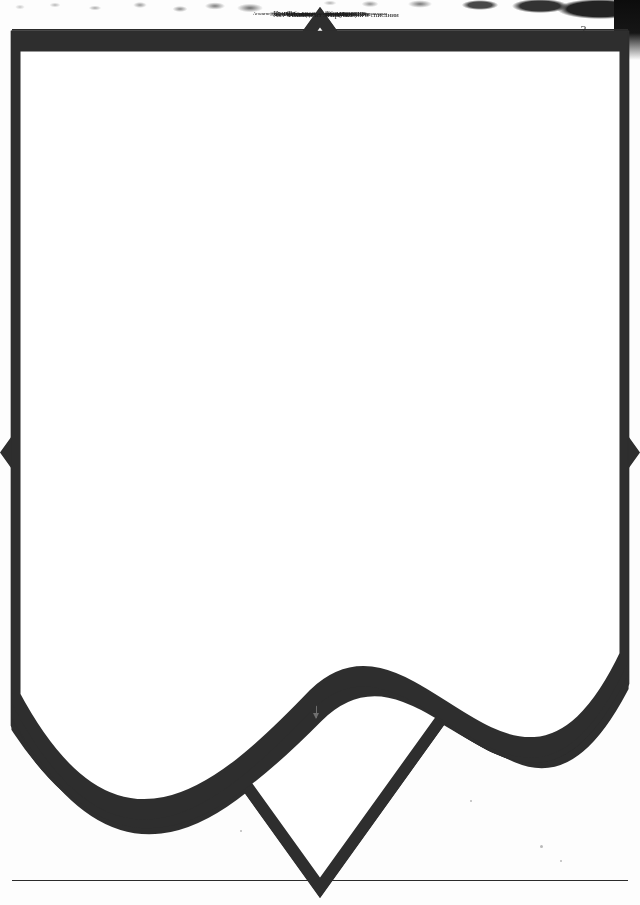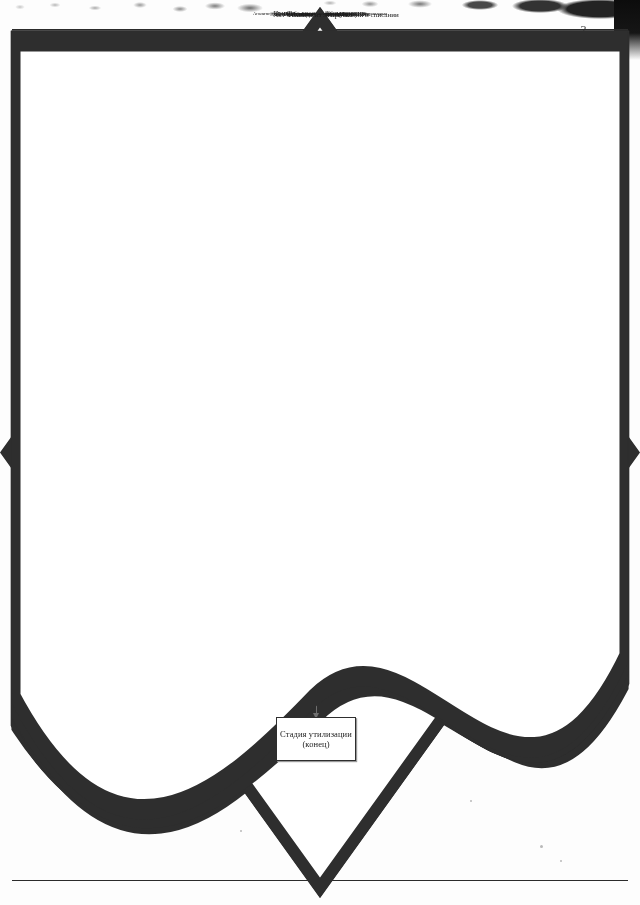--- a/index.html
+++ b/index.html
@@ -303,17 +303,14 @@
   <div class="ln lnv ln-gray" style="left:316px;top:682px;height:36px;"></div>
   <div class="arrow" style="left:313px;top:713px;border-top-color:#6f6f6f;"></div>
 
   <div class="doc" style="left:362px;top:690px;width:78px;height:44px;">
     <svg class="doc-svg" viewBox="0 0 78 44" preserveAspectRatio="none">
       <path d="M2,2 L76,2 L76,32 C63,43 51,29 38,34 C26,39 14,43 2,34 Z" fill="#ffffff" stroke="#2e2e2e" stroke-width="1"></path>
     </svg>
     <div class="doc-txt f7" style="height:30px;padding-left:36px;">Акт о выводе из эксплуатации и списании</div>
   </div>
 
-  <div class="node proc f85" style="left:276px;top:717px;width:80px;height:44px;">
-    <span>Стадия утилизации (конец)</span>
-  </div>
 
 </div>
 
 </body></html>

